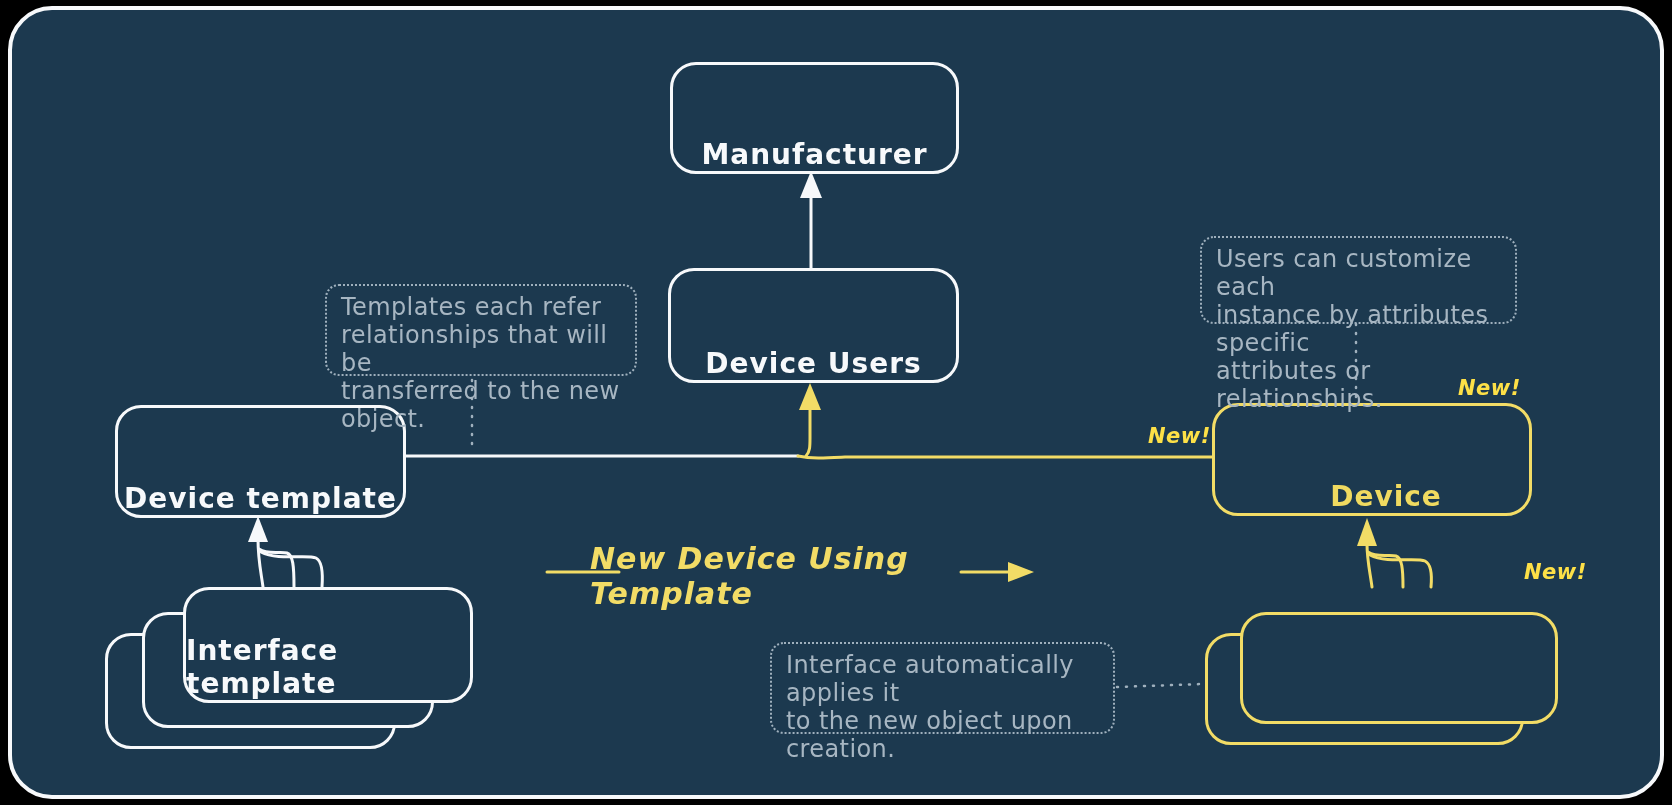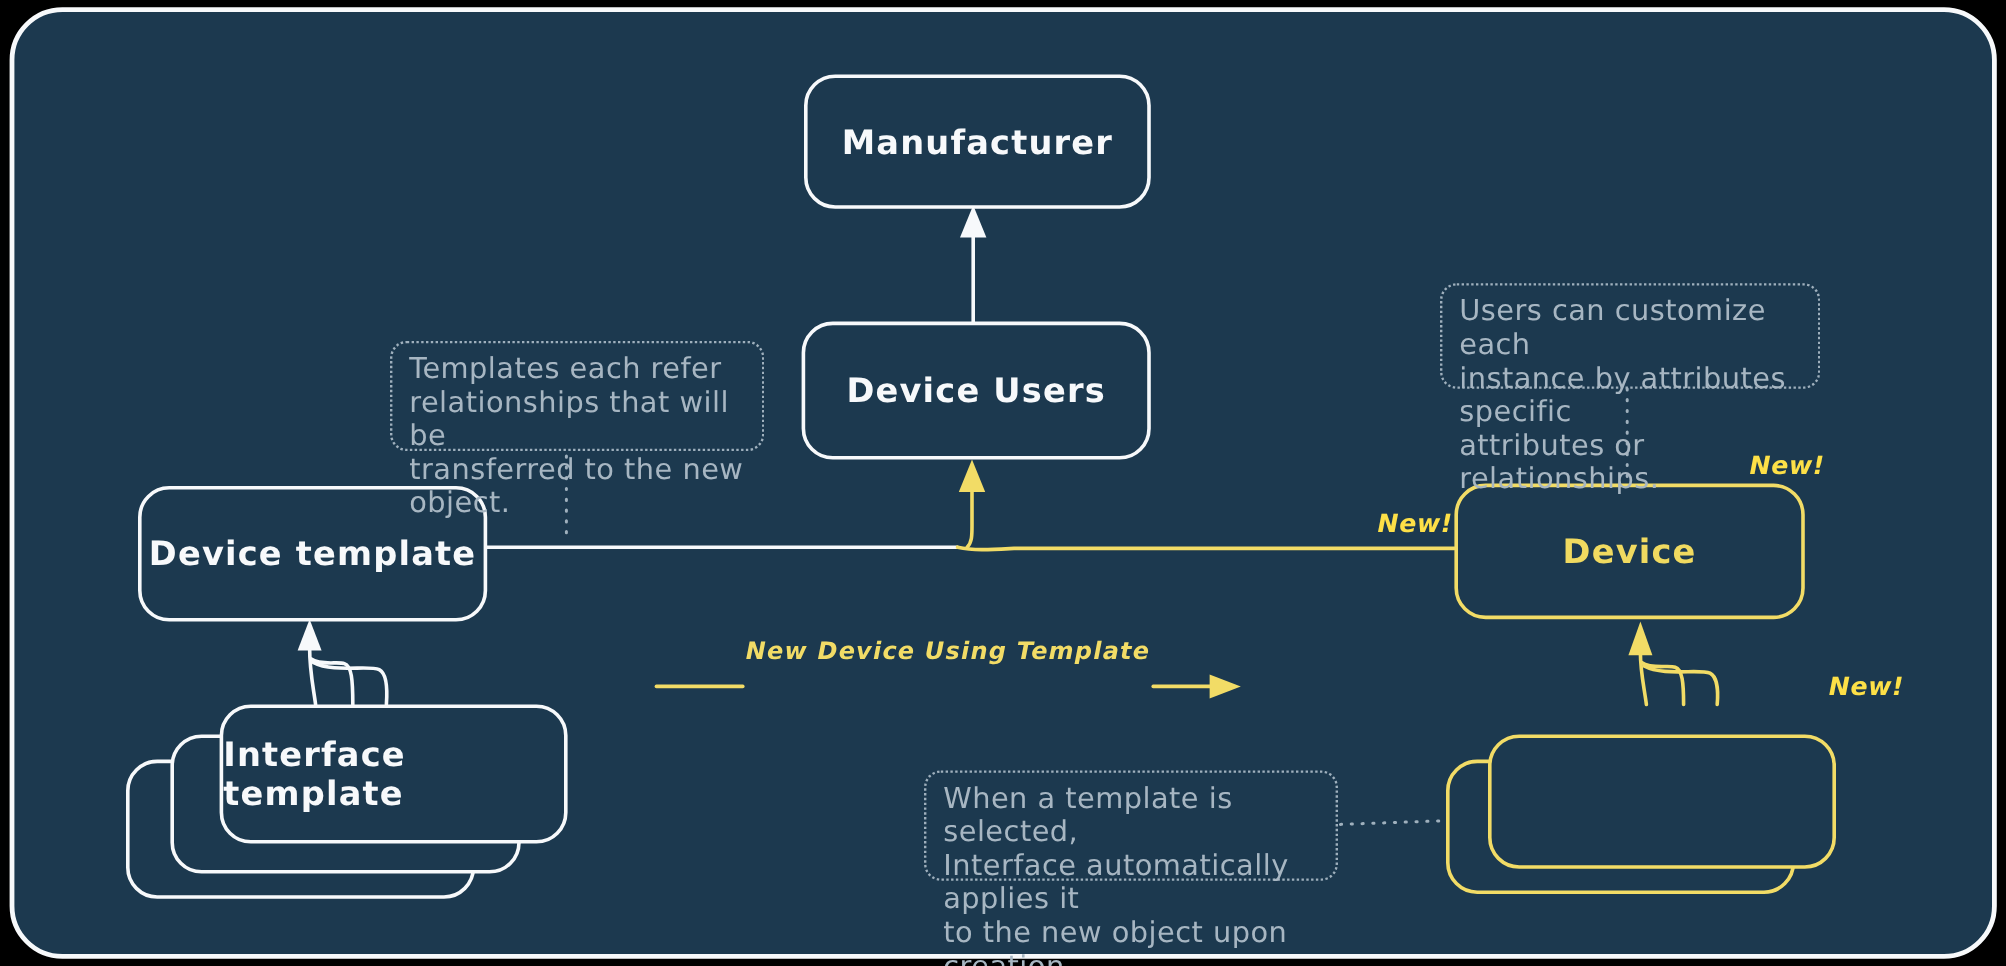--- a/index.html
+++ b/index.html
@@ -2,32 +2,32 @@
 <html><head>
 <meta charset="utf-8">
 <style>
   html,body{margin:0;padding:0;background:#000;}
   .page{position:relative;width:1672px;height:805px;background:#000;overflow:hidden;
         font-family:"DejaVu Sans",sans-serif;}
   .canvas{position:absolute;left:8px;top:6px;width:1648px;height:785px;
           background:#1c394f;border:4px solid #f7f9fb;border-radius:44px;}
   .wires{position:absolute;left:0;top:0;width:1672px;height:805px;pointer-events:none;}
 
-  .node{position:absolute;display:flex;align-items:center;justify-content:center;
+  .node{position:absolute;display:flex;align-items:flex-end;justify-content:center;
         background:#1c394f;border:3px solid #f7f9fb;border-radius:26px;
         color:#f7f9fb;font-size:28px;font-weight:bold;letter-spacing:1px;}
-  .node.yellow{border-color:#f2dc66;color:#f0da60;}
+  .node.yellow{border-color:#f2dc66;color:#f0da60;padding-left:28px;}
   .node.stack-back{color:transparent;}
 
   .note{position:absolute;border:2px dotted #9fb0bd;border-radius:14px;
         color:#a7b6c2;font-size:24px;line-height:28px;letter-spacing:.4px;
         padding:7px 14px 6px 14px;box-sizing:border-box;}
 
-  .flow-label{position:absolute;left:590px;top:530px;width:400px;text-align:center;
-        color:#f2dc66;font-size:20px;font-weight:bold;font-style:italic;letter-spacing:1px;}
+  .flow-label{position:absolute;left:590px;top:541px;width:400px;
+        color:#f2dc66;font-size:30px;font-weight:bold;font-style:italic;letter-spacing:1px;}
   .badge{position:absolute;color:#fde047;font-size:21px;font-weight:bold;
         font-style:italic;letter-spacing:.5px;}
 </style>
 </head>
 <body>
 
 <div class="page">
   <div class="canvas"></div>
 
   <svg class="wires" viewBox="0 0 1672 805">
@@ -97,21 +97,20 @@
     <div>transferred to the new object.</div>
   </div>
 
   <div class="note" style="left:1200px;top:236px;width:317px;height:88px">
     <div>Users can customize each</div>
     <div>instance by attributes specific</div>
     <div>attributes or relationships.</div>
   </div>
 
   <div class="note" style="left:770px;top:642px;width:345px;height:92px">
-    <div>When a template is selected,</div>
     <div>Interface automatically applies it</div>
     <div>to the new object upon creation.</div>
   </div>
 
   <div class="flow-label">New Device Using Template</div>
 
   <div class="badge" style="left:1148px;top:424px">New!</div>
   <div class="badge" style="left:1458px;top:376px">New!</div>
   <div class="badge" style="left:1524px;top:560px">New!</div>
 </div>

